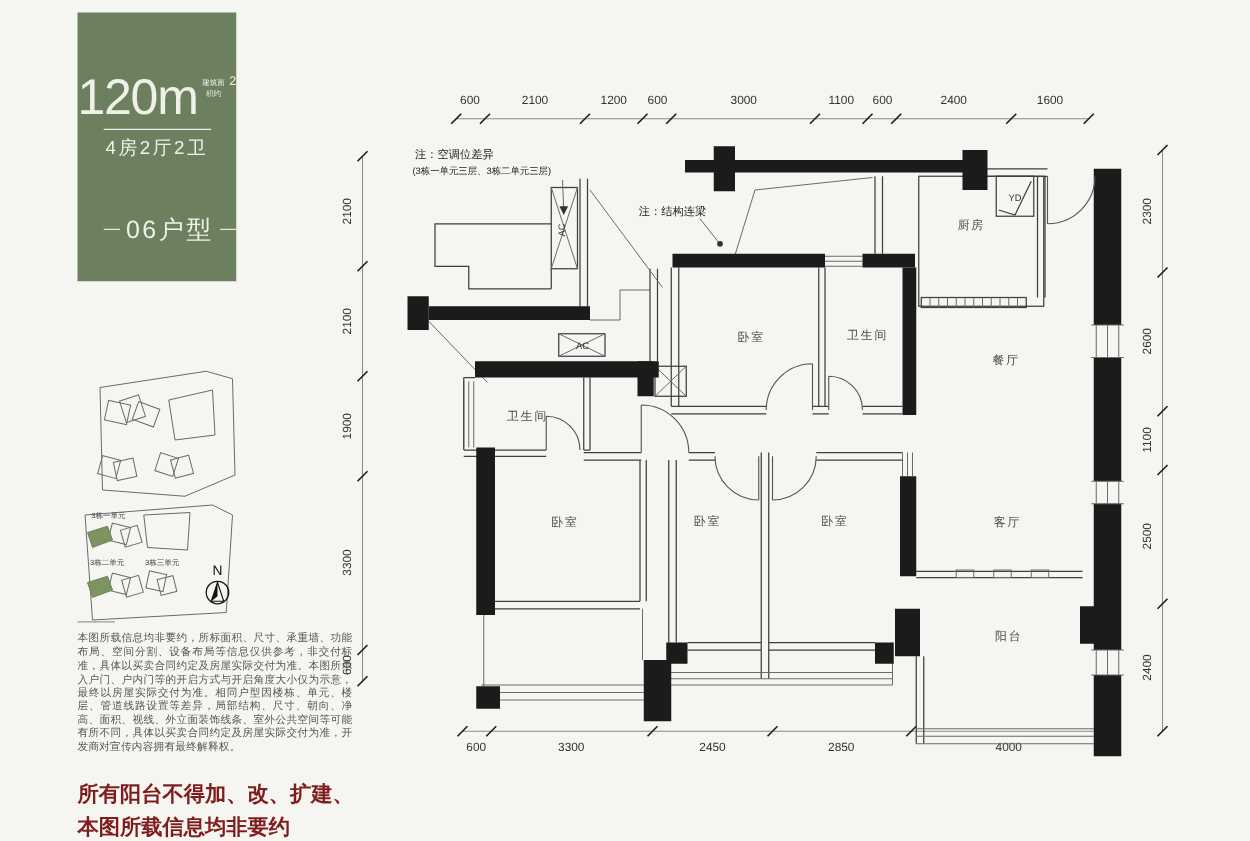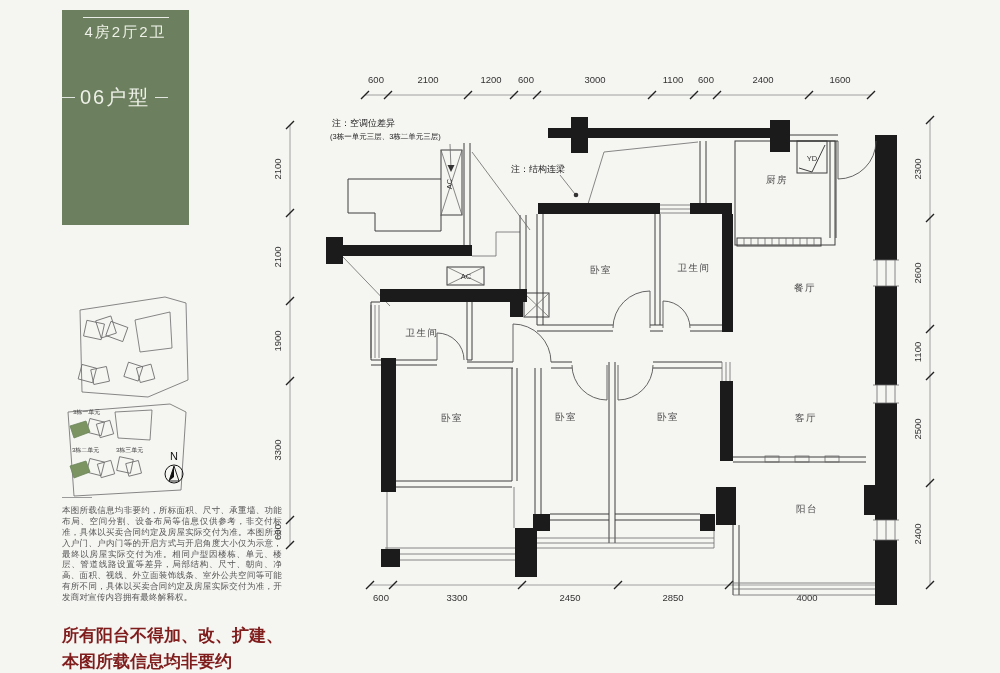--- a/index.html
+++ b/index.html
@@ -9,21 +9,21 @@
   
   .panel{position:absolute;left:62px;top:10px;width:127px;height:215px;background:#6c7f5e;
          color:#eef1e8;text-align:center;}
   .area-row{display:flex;justify-content:center;align-items:flex-start;margin-top:50px;}
   .area-value{font-size:40px;line-height:36px;letter-spacing:-1px;font-weight:normal;}
   .area-sup{display:flex;align-items:flex-start;margin-top:2px;margin-left:1px;}
   .area-prefix{font-size:6px;letter-spacing:0;}
   .area-sup2{font-size:10px;line-height:8px;margin-left:1px;}
   .panel-line{width:86px;height:1px;background:rgba(255,255,255,.85);margin:7px auto 0;}
   .layout-label{font-size:15px;letter-spacing:2px;margin-top:5px;}
-  .unit-row{display:flex;justify-content:flex-start;align-items:center;margin-top:42px;}
+  .unit-row{display:flex;justify-content:flex-end;align-items:center;margin-top:42px;}
   .unit-dash{width:13px;height:1px;background:rgba(255,255,255,.8);}
   .unit-label{font-size:20px;letter-spacing:2px;margin:0 5px;}
 
   
   .divider{position:absolute;left:62px;top:497px;width:30px;height:1px;background:#9a9a9a;}
   .disclaimer{position:absolute;left:62px;top:505px;width:220px;font-size:8.5px;line-height:1.28;
               color:#555;text-align:justify;letter-spacing:.2px;}
   .notice{position:absolute;left:62px;top:623px;width:250px;font-size:17px;line-height:1.55;
           color:#7f1d1d;font-weight:600;}
 
@@ -41,20 +41,27 @@
   .wall{fill:#1b1b1b;}
   .cut{fill:#f5f5f2;}
   .arc{stroke:#555;stroke-width:.9;fill:none;}
 </style>
 </head>
 <body>
 
 <div id="page">
 
   <div class="panel">
+    <div class="area-row">
+      <span class="area-value">120m</span>
+      <span class="area-sup">
+        <span class="area-prefix">建筑面积约</span>
+        <span class="area-sup2">2</span>
+      </span>
+    </div>
     <div class="panel-line"></div>
     <div class="layout-label">4房2厅2卫</div>
     <div class="unit-row">
       <span class="unit-dash"></span>
       <span class="unit-label">06户型</span>
       <span class="unit-dash"></span>
     </div>
   </div>
 
   <svg style="position:absolute;left:55px;top:288px" width="205" height="212" viewBox="55 288 205 212">

